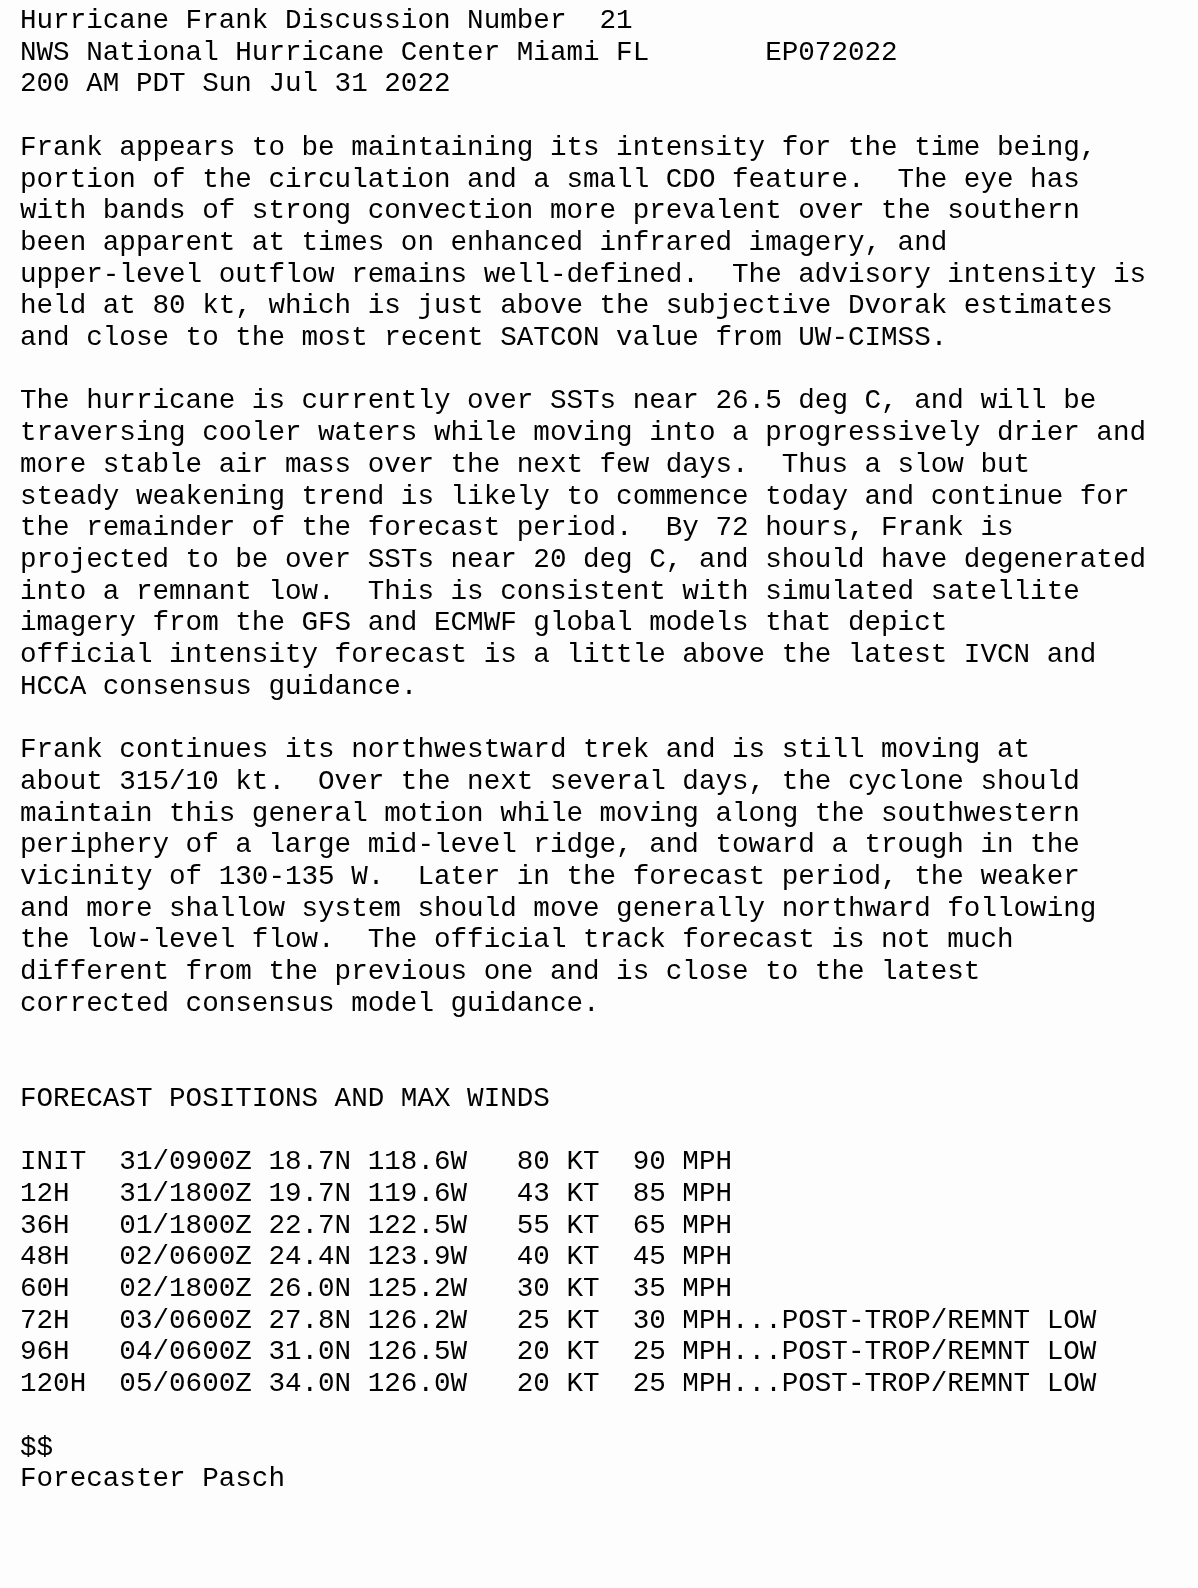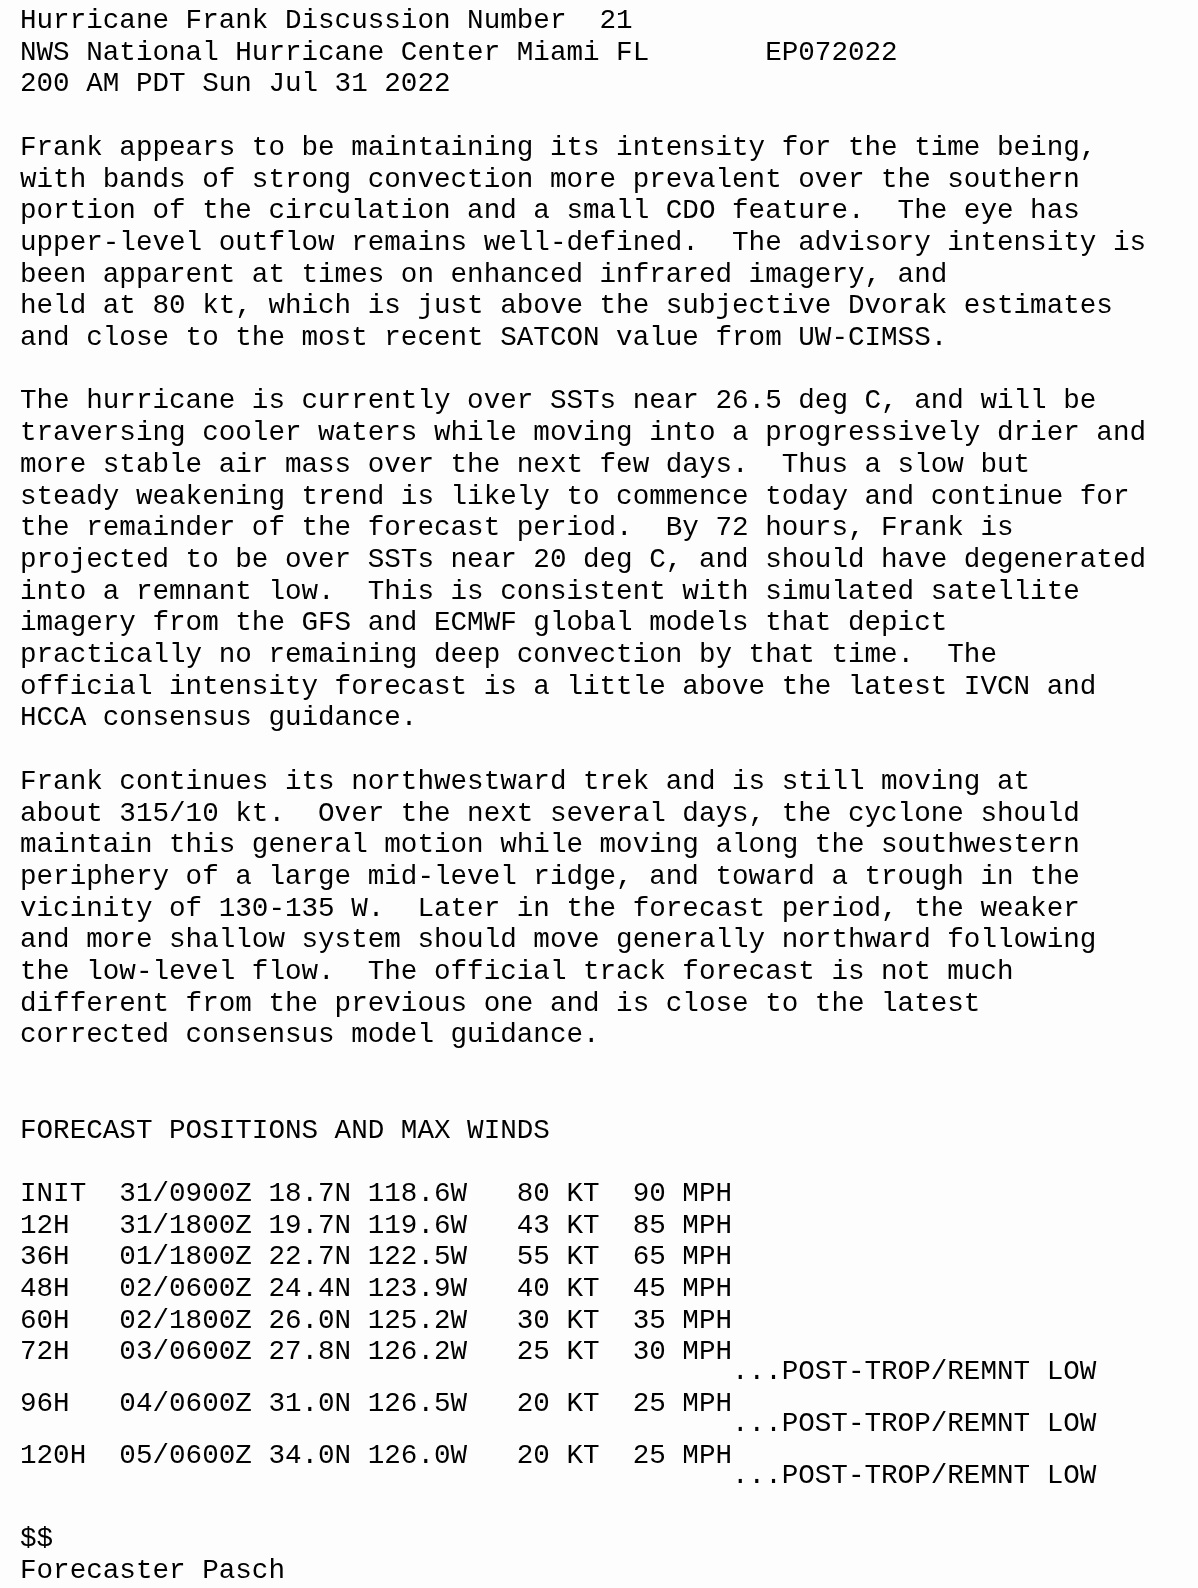--- a/index.html
+++ b/index.html
@@ -18,53 +18,52 @@
   .line { white-space: pre; min-height: 31.7px; font-family: Liberation Mono, monospace; }
   .gap1 { margin-top: 31.7px; }
   .gap2 { margin-top: 63.4px; }
   .row span { display: inline-block; white-space: pre; vertical-align: top; }
   .col-hour  { width: 4ch; text-align: left; }
   .col-valid { margin-left: 2ch; }
   .col-lat   { margin-left: 1ch; }
   .col-lon   { margin-left: 1ch; }
   .col-kt    { margin-left: 3ch; }
   .col-mph   { margin-left: 2ch; text-align: right; }
-  .col-status { margin-left: 0; margin-top: 20px; }
+  .col-status { margin-left: 0; }
 </style>
 </head>
 <body>
 
 <div>
 
   <div>
     <div class="line">Hurricane Frank Discussion Number  21</div>
     <div class="line">NWS National Hurricane Center Miami FL       EP072022</div>
     <div class="line">200 AM PDT Sun Jul 31 2022</div>
   </div>
 
   <div class="gap1">
     <div class="line">Frank appears to be maintaining its intensity for the time being,</div>
+    <div class="line">portion of the circulation and a small CDO feature.  The eye has</div>
     <div class="line">with bands of strong convection more prevalent over the southern</div>
-    <div class="line">portion of the circulation and a small CDO feature.  The eye has</div>
+    <div class="line">been apparent at times on enhanced infrared imagery, and</div>
     <div class="line">upper-level outflow remains well-defined.  The advisory intensity is</div>
-    <div class="line">been apparent at times on enhanced infrared imagery, and</div>
     <div class="line">held at 80 kt, which is just above the subjective Dvorak estimates</div>
     <div class="line">and close to the most recent SATCON value from UW-CIMSS.</div>
   </div>
 
   <div class="gap1">
     <div class="line">The hurricane is currently over SSTs near 26.5 deg C, and will be</div>
     <div class="line">traversing cooler waters while moving into a progressively drier and</div>
     <div class="line">more stable air mass over the next few days.  Thus a slow but</div>
     <div class="line">steady weakening trend is likely to commence today and continue for</div>
     <div class="line">the remainder of the forecast period.  By 72 hours, Frank is</div>
     <div class="line">projected to be over SSTs near 20 deg C, and should have degenerated</div>
     <div class="line">into a remnant low.  This is consistent with simulated satellite</div>
     <div class="line">imagery from the GFS and ECMWF global models that depict</div>
-    <div class="line">practically no remaining deep convection by that time.  The</div>
     <div class="line">official intensity forecast is a little above the latest IVCN and</div>
     <div class="line">HCCA consensus guidance.</div>
   </div>
 
   <div class="gap1">
     <div class="line">Frank continues its northwestward trek and is still moving at</div>
     <div class="line">about 315/10 kt.  Over the next several days, the cyclone should</div>
     <div class="line">maintain this general motion while moving along the southwestern</div>
     <div class="line">periphery of a large mid-level ridge, and toward a trough in the</div>
     <div class="line">vicinity of 130-135 W.  Later in the forecast period, the weaker</div>

